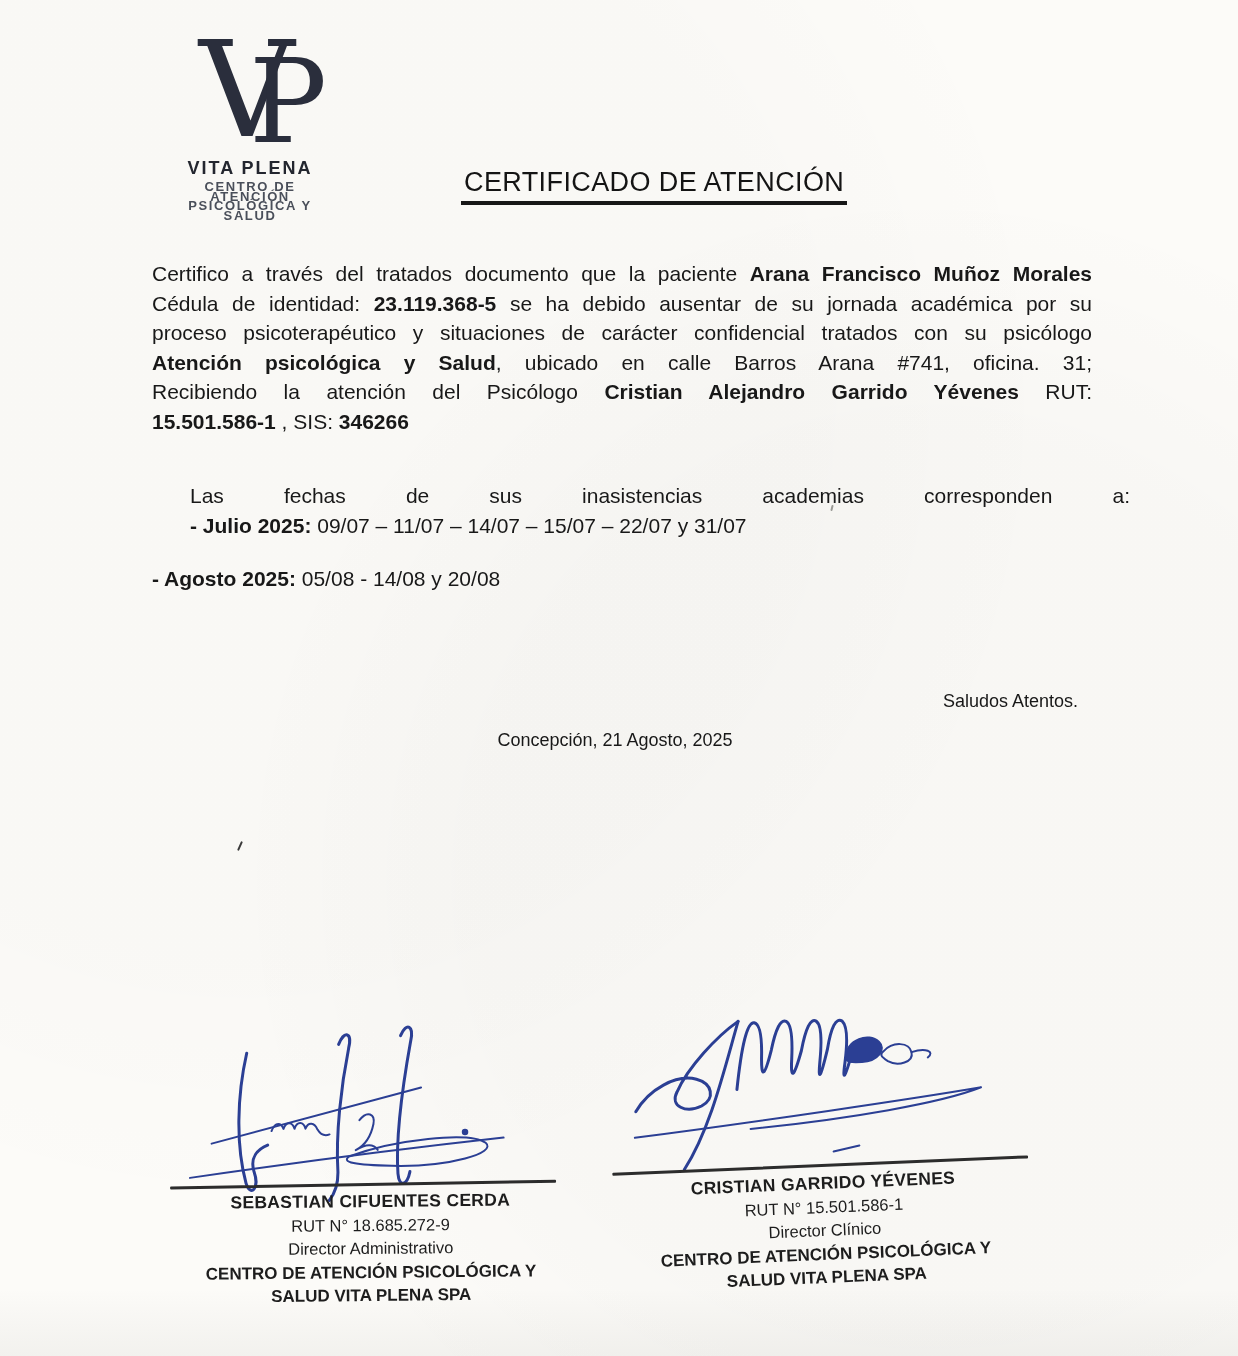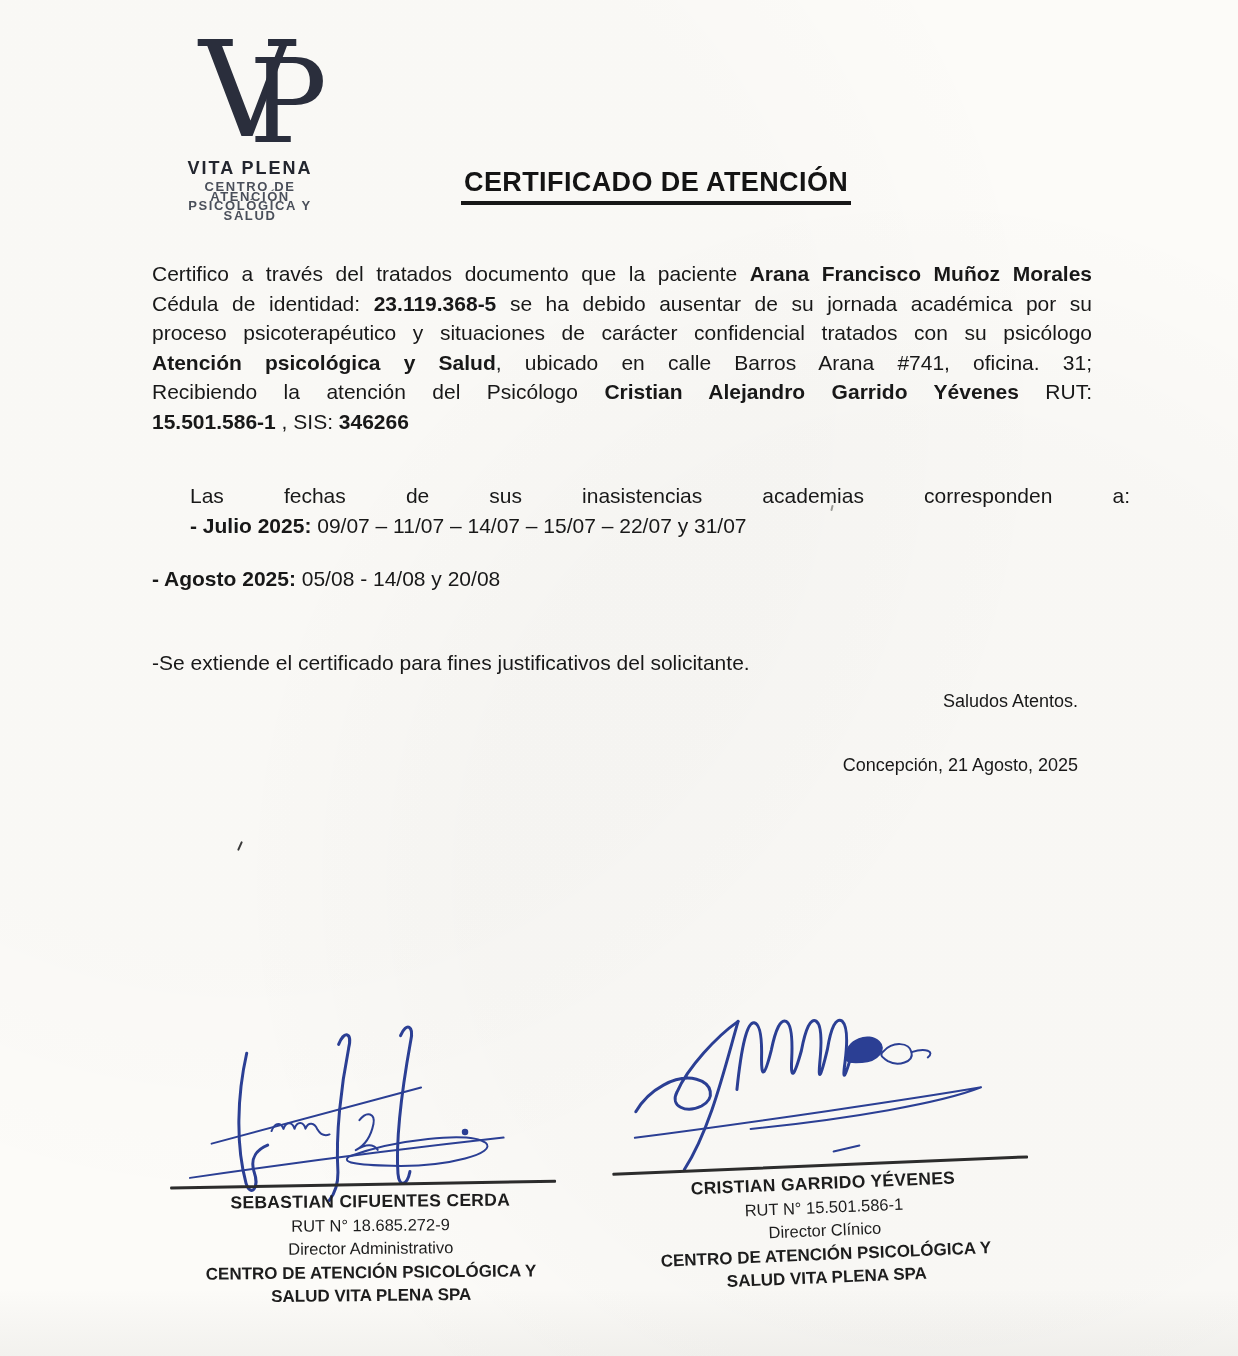--- a/index.html
+++ b/index.html
@@ -30,39 +30,39 @@
   .monogram .v{position:absolute;left:24px;top:-26px;font-size:132px;line-height:1;font-weight:500;}
   .monogram .p{position:absolute;left:74px;top:-6px;font-size:116px;line-height:1;font-weight:500;}
   .logo-name{margin-top:-4px;text-align:center;font-family:Liberation Sans, sans-serif;
     font-weight:bold;font-size:18px;letter-spacing:2px;color:#23262f;filter:blur(.25px);}
   .logo-tagline{margin-top:3px;text-align:center;font-size:13px;letter-spacing:1.6px;
     line-height:9.5px;color:#4a4f5a;filter:blur(.45px);font-weight:bold;}
 
   
   .doc-title{
     position:absolute;left:461px;top:167px;
-    font-size:27px;font-weight:bold;letter-spacing:.4px;
+    font-size:27px;font-weight:normal;letter-spacing:.4px;
     padding:0 3px 3px 3px;
     border-bottom:4px solid #171717;
     color:#141414;
     filter:blur(.15px);
   }
 
   
   .textcol{position:absolute;left:152px;width:940px;font-size:21px;color:#181818;}
   .tline{line-height:29.5px;white-space:normal;}
   .tline.just{text-align:justify;text-align-last:justify;}
   .b{font-weight:bold;}
   .blk-p1{top:259px;}
   .blk-fechas{top:481px;margin-left:38px;}
   .blk-agosto{top:564px;}
   .blk-extiende{top:648px;}
   .closing{position:absolute;left:152px;width:926px;text-align:right;font-size:18px;color:#181818;}
   .closing.saludos{top:691px;}
-  .closing.placedate{top:755px;}
+  .closing.placedate{top:730px;text-align:center;}
 
   
   .stray1{position:absolute;left:239px;top:841px;width:2px;height:10px;
     background:#3a3a3a;transform:rotate(24deg);border-radius:1px;}
   .stray2{position:absolute;left:831px;top:505px;width:2px;height:6px;
     background:#9a9a96;transform:rotate(14deg);border-radius:1px;}
 
   
   .sigblock{position:absolute;width:420px;height:310px;}
   .sigblock.left{left:160px;top:1022px;transform:rotate(-0.6deg);}
@@ -110,23 +110,20 @@
       <div class="tline just"><span>Recibiendo la atención del Psicólogo </span><span class="b">Cristian Alejandro Garrido Yévenes</span><span> RUT:</span></div>
       <div class="tline"><span class="b">15.501.586-1</span><span> , SIS: </span><span class="b">346266</span></div>
     </div>
   <div class="textcol blk-fechas">
       <div class="tline just"><span>Las fechas de sus inasistencias academias corresponden a:</span></div>
       <div class="tline"><span class="b">- Julio 2025:</span><span> 09/07 – 11/07 – 14/07 – 15/07 – 22/07 y 31/07</span></div>
     </div>
   <div class="textcol blk-agosto">
       <div class="tline"><span class="b">- Agosto 2025:</span><span> 05/08 - 14/08 y 20/08</span></div>
     </div>
-  <div class="textcol blk-extiende">
-      <div class="tline"><span>-Se extiende el certificado para fines justificativos del solicitante.</span></div>
-    </div>
 
   <div class="closing saludos">Saludos Atentos.</div>
   <div class="closing placedate">Concepción, 21 Agosto, 2025</div>
 
   <div class="stray1"></div>
   <div class="stray2"></div>
 
   <div class="sigblock left">
     <svg class="sig-svg" width="395" height="180" viewBox="0 0 395 180">
       <path class="thin" d="M 48,120 L 258,66"></path>

